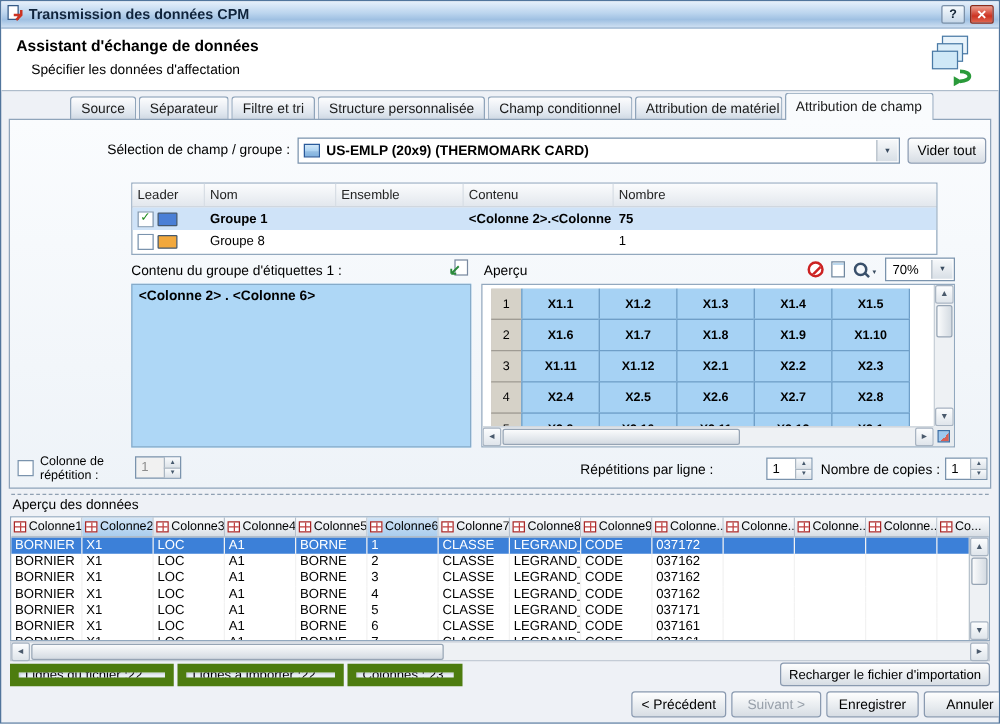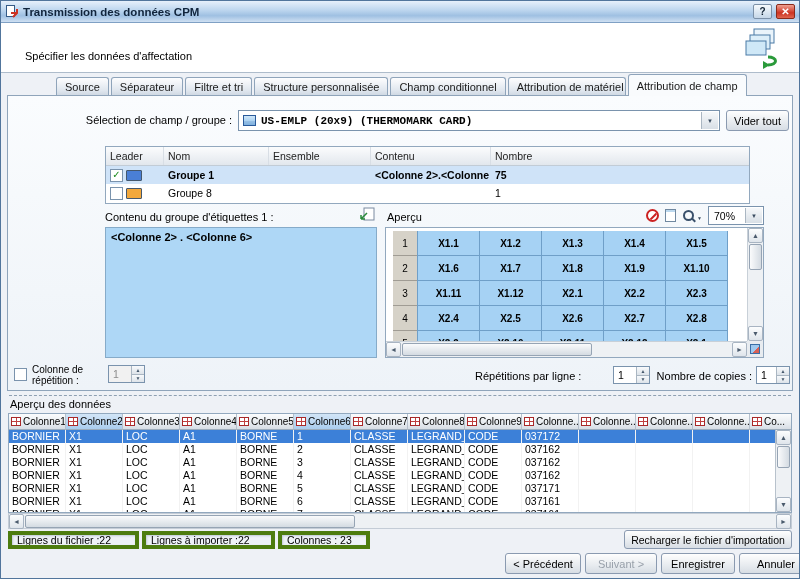--- a/index.html
+++ b/index.html
@@ -30,21 +30,21 @@
   .tab:nth-child(6){max-width:118px;overflow:hidden;}
   .tab.active{background:#f9fbfd;height:22px;padding-top:5px;position:relative;z-index:6;font-weight:normal;}
 
   .tabpage{position:absolute;top:94px;left:6px;width:786px;height:296px;z-index:5;
            background:linear-gradient(#fafcfe,#eef3f8);border:1px solid #8fa4ba;}
 
   
   .lbl-selection{position:absolute;left:0;top:18px;width:224px;text-align:right;}
   .combo{position:absolute;left:230px;top:14px;width:482px;height:21px;background:#fff;border:1px solid #7a93ad;
          display:flex;align-items:center;gap:5px;padding-left:4px;}
-  .combo-val{font-weight:bold;white-space:nowrap;overflow:hidden;font-family:Liberation Mono, monospace;}
+  .combo-val{font-weight:bold;white-space:nowrap;overflow:hidden;}
   .combo-arrow{position:absolute;right:1px;top:1px;bottom:1px;width:17px;background:linear-gradient(#f6f8fa,#d8dfe6);
                border-left:1px solid #aab6c2;display:flex;align-items:center;justify-content:center;}
   .arr-down::after{content:"▼";font-size:6px;color:#3a4c60;}
   .btn{background:linear-gradient(#fefefe,#e7ebef 60%,#d7dde4);border:1px solid #8a9ab0;border-radius:3px;
        display:flex;align-items:center;justify-content:center;font-size:11px;cursor:default;white-space:nowrap;}
   .btn-vider{position:absolute;left:718px;top:14px;width:63px;height:21px;}
 
   
   .gtable{position:absolute;left:97px;top:50px;width:645px;height:58px;background:#fff;border:1px solid #92a8be;}
   .ghead{display:flex;height:19px;background:linear-gradient(#fbfcfd,#e2e7ed);border-bottom:1px solid #c2ccd6;font-size:10.5px;color:#222;}
@@ -110,21 +110,21 @@
         padding:0 15px 0 4px;font-size:10.5px;}
   .spin .val{flex:1;}
   .spin.disabled{background:#f1f1f1;color:#8c8c8c;}
   .spin-btns{position:absolute;right:0;top:0;bottom:0;width:13px;display:flex;flex-direction:column;}
   .spin-btn{flex:1;background:linear-gradient(#f8fafc,#dde3e9);border-left:1px solid #aab6c2;display:flex;
             align-items:center;justify-content:center;color:#45586c;}
   .spin-btn + .spin-btn{border-top:1px solid #aab6c2;}
   .arr-up-s::after{content:"▲";font-size:5px;}
   .arr-down-s::after{content:"▼";font-size:5px;}
   .spin-rep{left:100px;top:269px;width:37px;}
-  .lbl-reps{position:absolute;left:467px;top:274px;width:145px;text-align:left;}
+  .lbl-reps{position:absolute;left:437px;top:274px;width:145px;text-align:center;}
   .spin-reps{left:605px;top:270px;width:37px;}
   .lbl-copies{position:absolute;left:640px;top:274px;width:104px;text-align:right;}
   .spin-copies{left:748px;top:270px;width:34px;}
 
   
   .dash{position:absolute;top:394px;left:8px;right:8px;border-top:1px dashed #8fa0b2;}
   .dp-label{position:absolute;top:397px;left:9px;}
   .dgrid{position:absolute;top:412px;left:7px;width:784px;height:100px;background:#fff;border:1px solid #92a8be;overflow:hidden;}
   .dhead{display:flex;height:16px;}
   .dh{width:57px;flex:0 0 57px;display:flex;align-items:center;gap:2px;padding:0 2px;
@@ -134,21 +134,21 @@
   .hicon{width:10px;height:9px;border:1px solid #a82828;background:#fff;position:relative;flex:0 0 auto;}
   .hicon::before{content:"";position:absolute;left:0;right:0;top:3px;height:1px;background:#c04040;}
   .hicon::after{content:"";position:absolute;top:0;bottom:0;left:4px;width:1px;background:#c04040;}
   .drow{display:flex;height:13px;font-size:10.5px;}
   .dc{width:57px;flex:0 0 57px;padding:0 3px;overflow:hidden;white-space:nowrap;line-height:13px;border-right:1px solid #f2f2f2;}
   .drow.sel{background:var(--selection-bg,#3c80d8);color:var(--selection-text,#fff);}
   .dg-vsb{right:0;top:16px;bottom:0;border-left:1px solid #b8c2cc;}
   .main-hsb{top:512px;left:7px;width:784px;border:1px solid #c4ccd6;}
 
   
-  .sbox{position:absolute;top:530px;height:18px;border:4px solid #4d7c0f;background:#eef2f7;
+  .sbox{position:absolute;top:530px;height:18px;border:7px solid #4d7c0f;background:#eef2f7;
         box-shadow:inset 1px 1px 2px rgba(90,110,140,.3);font-size:10.5px;display:flex;align-items:center;padding:0 5px;white-space:nowrap;overflow:hidden;}
   .sbox1{left:7px;width:131px;} .sbox2{left:141px;width:133px;} .sbox3{left:277px;width:92px;}
   .btn-reload{position:absolute;top:529px;right:7px;width:168px;height:19px;font-size:10.5px;}
   .btn-prev{position:absolute;left:504px;top:552px;width:76px;height:21px;}
   .btn-next{position:absolute;left:584px;top:552px;width:72px;height:21px;color:#98a0aa;}
   .btn-save{position:absolute;left:660px;top:552px;width:74px;height:21px;}
   .btn-cancel{position:absolute;left:738px;top:552px;width:74px;height:21px;}
 </style>
 </head>
 <body>
@@ -159,20 +159,21 @@
     <span><svg width="14" height="14" viewBox="0 0 14 14">
           <rect x="1.5" y="1.5" width="8" height="11" fill="#fff" stroke="#345a86"></rect>
           <path d="M6 9 L12 9 M12 5 L12 9 L8 13" stroke="#cc3322" stroke-width="2" fill="none"></path>
         </svg></span>
     <span class="title-text">Transmission des données CPM</span>
     <span class="tb-btn help-btn">?</span>
     <span class="tb-btn close-btn">✕</span>
   </div>
 
   <div class="header">
+    <div class="h-title">Assistant d'échange de données</div>
     <div class="h-sub">Spécifier les données d'affectation</div>
     <span class="h-icon">
       <svg width="44" height="42" viewBox="0 0 44 42">
         <rect x="15" y="2" width="20" height="14" fill="#eaf4fb" stroke="#4a7aa6"></rect>
         <rect x="11" y="8" width="20" height="14" fill="#dceef9" stroke="#4a7aa6"></rect>
         <rect x="7" y="14" width="20" height="14" fill="#cfe8f7" stroke="#4a7aa6"></rect>
         <path d="M29 30 C39 30 39 38 29 38" stroke="#2a9a3a" stroke-width="3" fill="none"></path>
         <path d="M31 38 l-7 -4 v8 z" fill="#2a9a3a"></path>
       </svg>
     </span>

